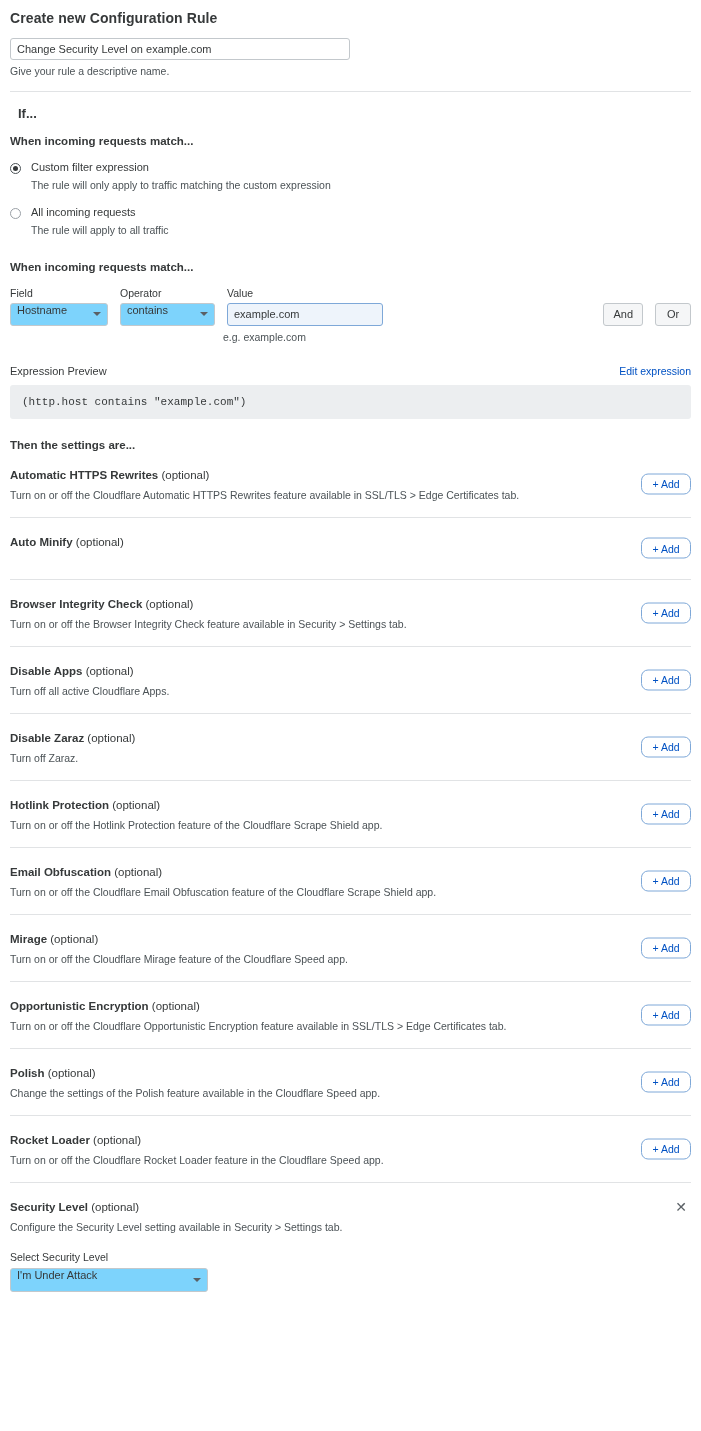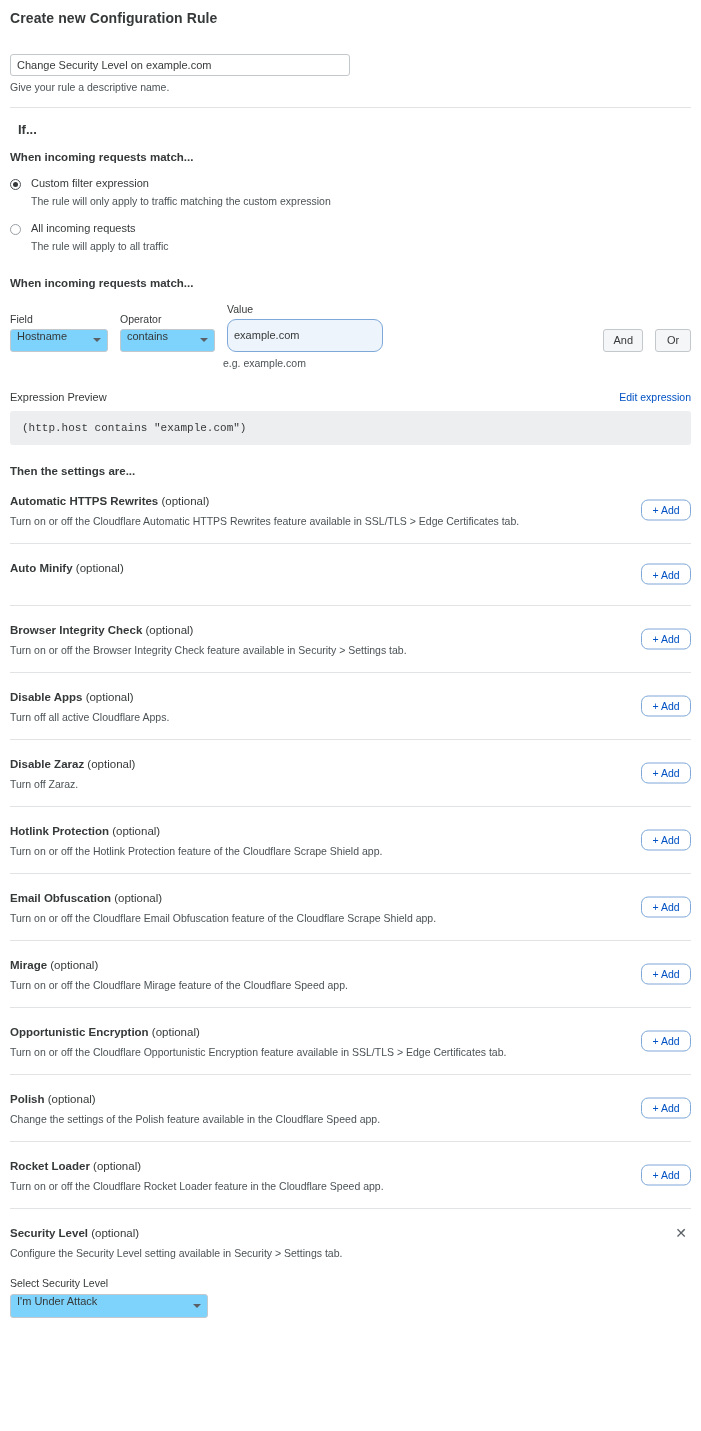--- a/index.html
+++ b/index.html
@@ -16,21 +16,21 @@
     color: #36393a;
     -webkit-font-smoothing: antialiased;
   }
   .page {
     padding: 0 10px;
   }
   .page-title {
     font-size: 14px;
     font-weight: bold;
     color: #36393a;
-    margin: 10px 0 28px 0;
+    margin: 10px 0 12px 0;
     letter-spacing: 0.1px;
   }
   .field-label {
     font-size: 11px;
     color: #36393a;
     margin-bottom: 4px;
   }
   .text-input {
     width: 340px;
     height: 22px;
@@ -133,23 +133,23 @@
     width: 0; height: 0;
     margin-top: -2px;
     border-left: 4px solid transparent;
     border-right: 4px solid transparent;
     border-top: 4px solid #5a6065;
   }
   .select-field { width: 98px; }
   .select-operator { width: 95px; }
   .value-input {
     flex: 1;
-    height: 33px;
+    height: 23px;
     border: 1px solid #7ea8d8;
-    border-radius: 9px;
+    border-radius: 3px;
     background: #eef4fb;
     padding: 0 6px;
     font-size: 11px;
     color: #36393a;
     font-family: "Liberation Sans", sans-serif;
     outline: none;
   }
   .btn-sm {
     height: 23px;
     min-width: 36px;

